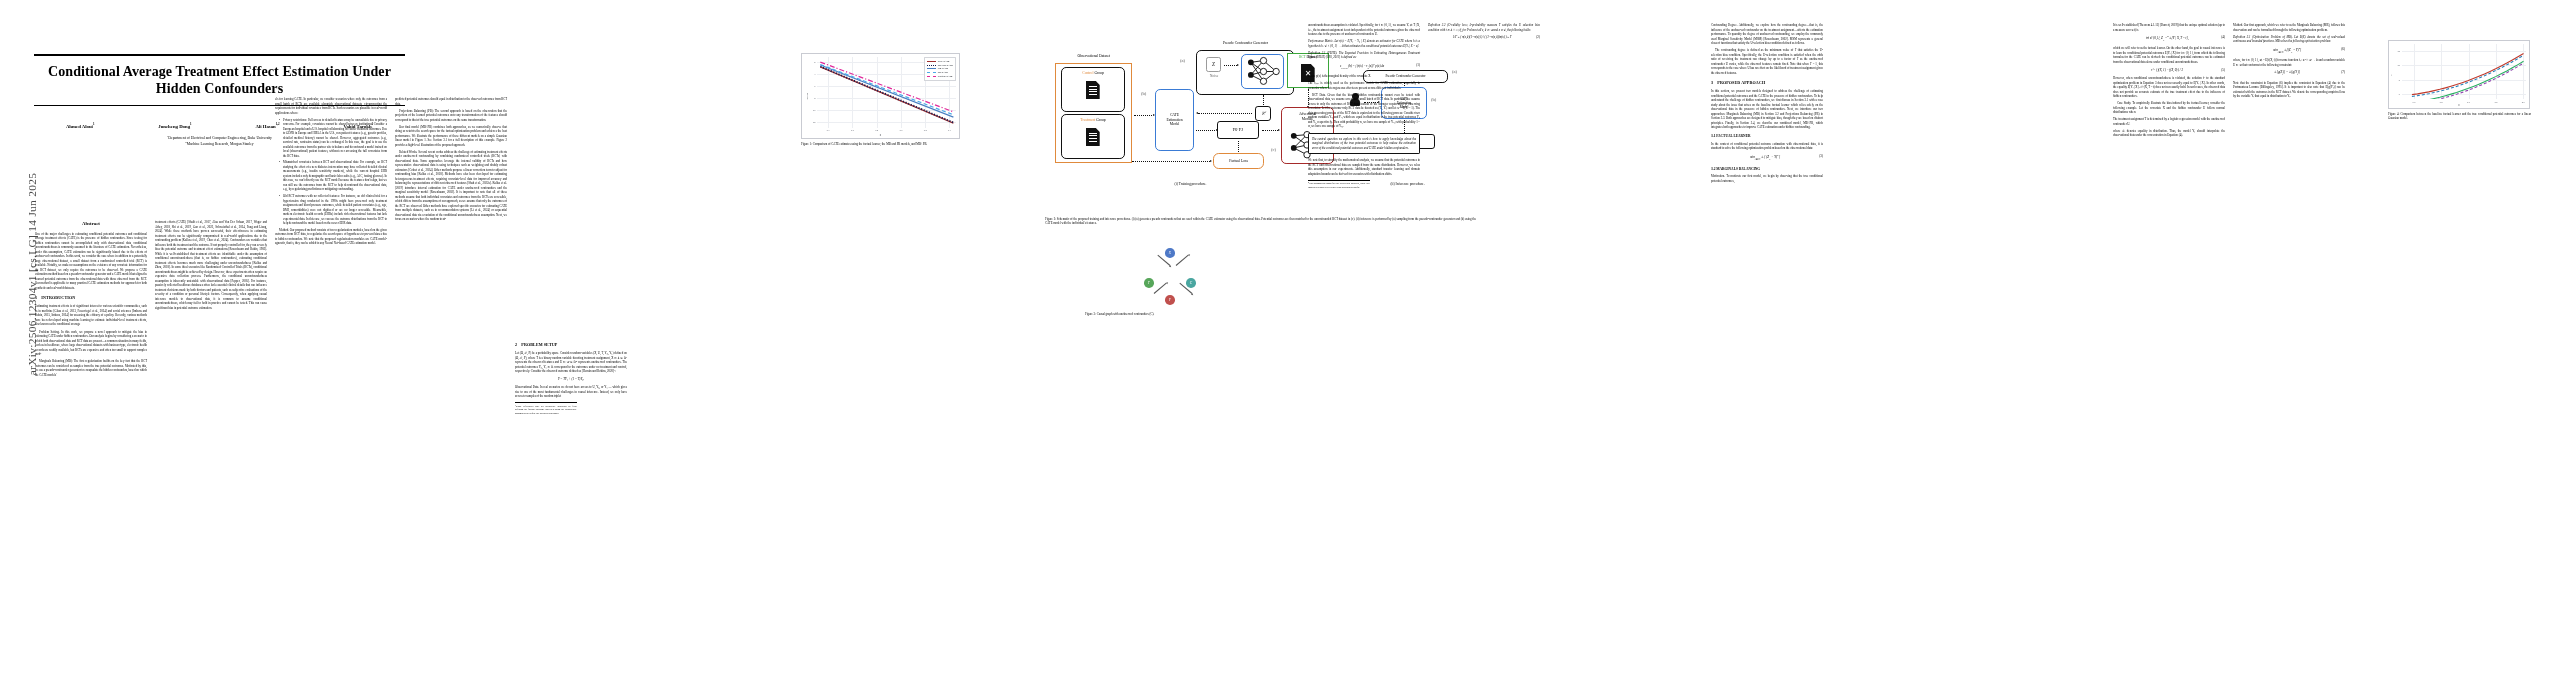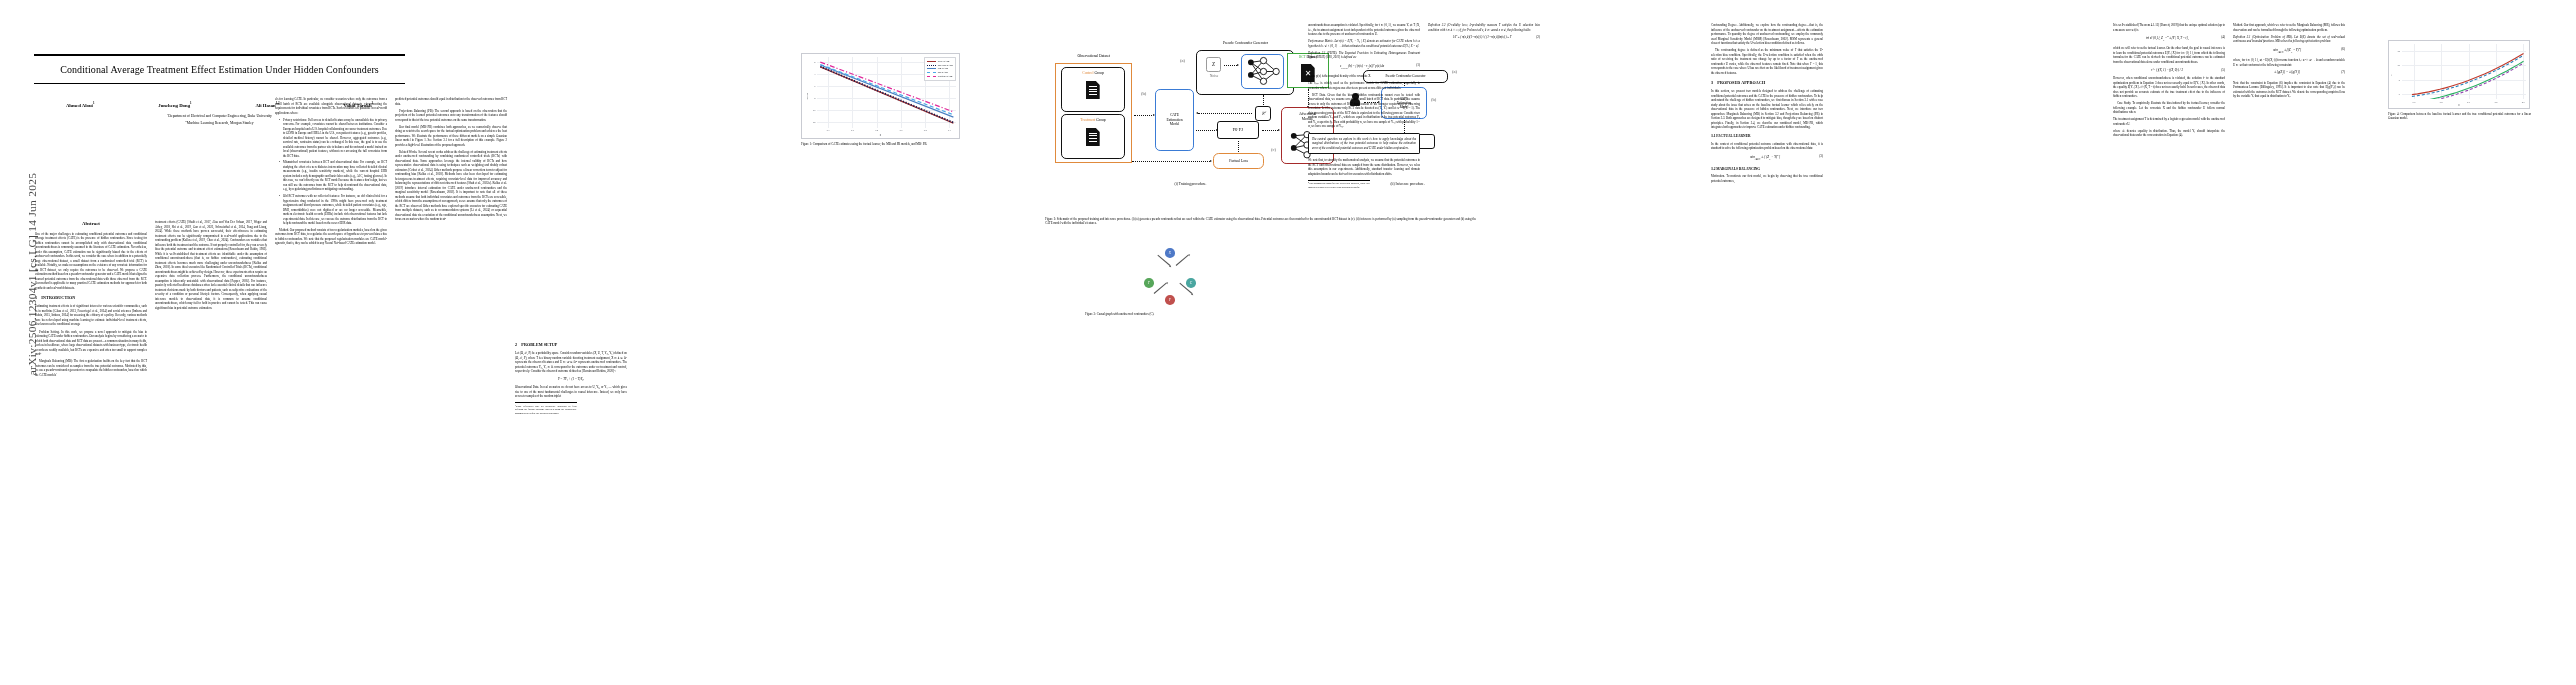--- a/index.html
+++ b/index.html
@@ -14,21 +14,21 @@
     letter-spacing:0.3px;text-align:center;white-space:nowrap;
   }
 
   
   .col{position:absolute;top:0;font-size:3px;line-height:1.5;text-align:justify;
        hyphens:auto;-webkit-hyphens:auto;word-spacing:-0.1px;}
 
   .title-block{position:absolute;left:34px;top:54px;width:371px;text-align:center;}
   .rule-thick{height:2.3px;background:#000;margin:0 0 8px 0;}
   .rule-thin{height:0.7px;background:#000;margin:6.9px 0 0 0;}
-  .paper-title{font-size:10px;font-weight:normal;letter-spacing:0.1px;line-height:1.2;}
+  .paper-title{font-size:14px;font-weight:bold;letter-spacing:0.1px;line-height:1.2;}
   .authors{margin-top:17px;display:flex;justify-content:space-around;font-size:4.8px;font-weight:bold;}
   .authors sup{font-size:3.1px;font-weight:bold;}
   .affil{margin-top:5.7px;font-size:3.7px;line-height:1.45;}
   .affil sup{font-size:2.6px;}
 
   .section-head{font-weight:bold;font-size:4.1px;margin:5.1px 0 2.9px 0;text-align:left;letter-spacing:0.1px;}
   .section-head-num{display:inline-block;min-width:6.3px;}
   .sub-head{font-weight:bold;font-size:3.5px;margin:4.6px 0 2.3px 0;text-align:left;}
   .abstract-head{font-weight:bold;font-size:4.8px;text-align:center;margin:0 0 4.6px 0;}
   p{margin:0 0 2.6px 0;}

